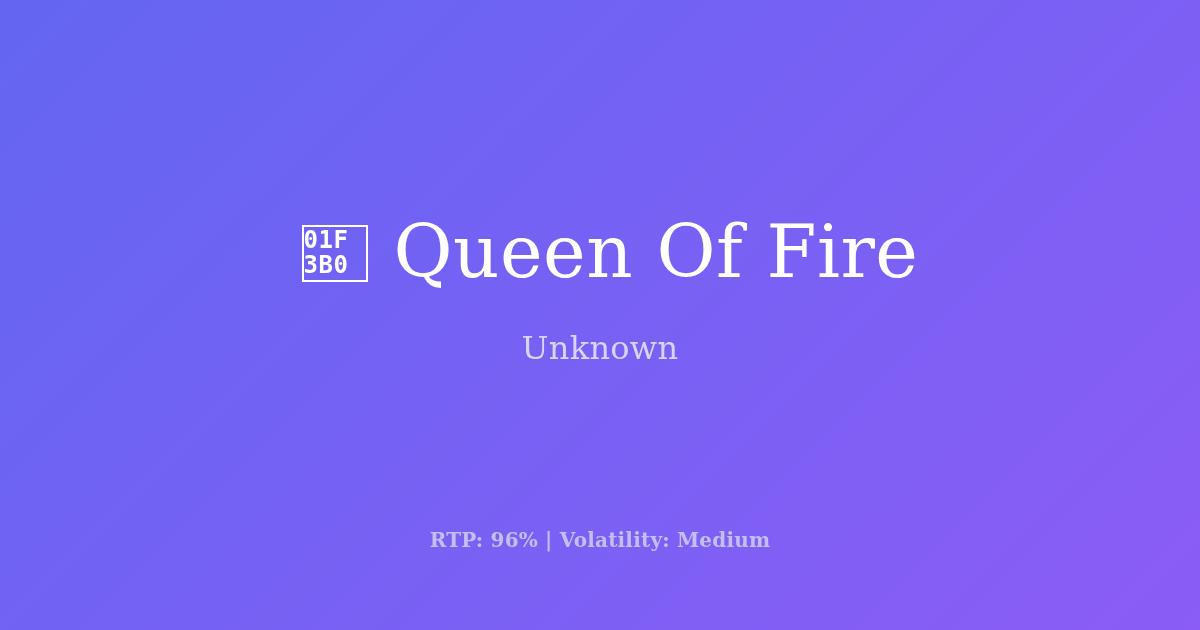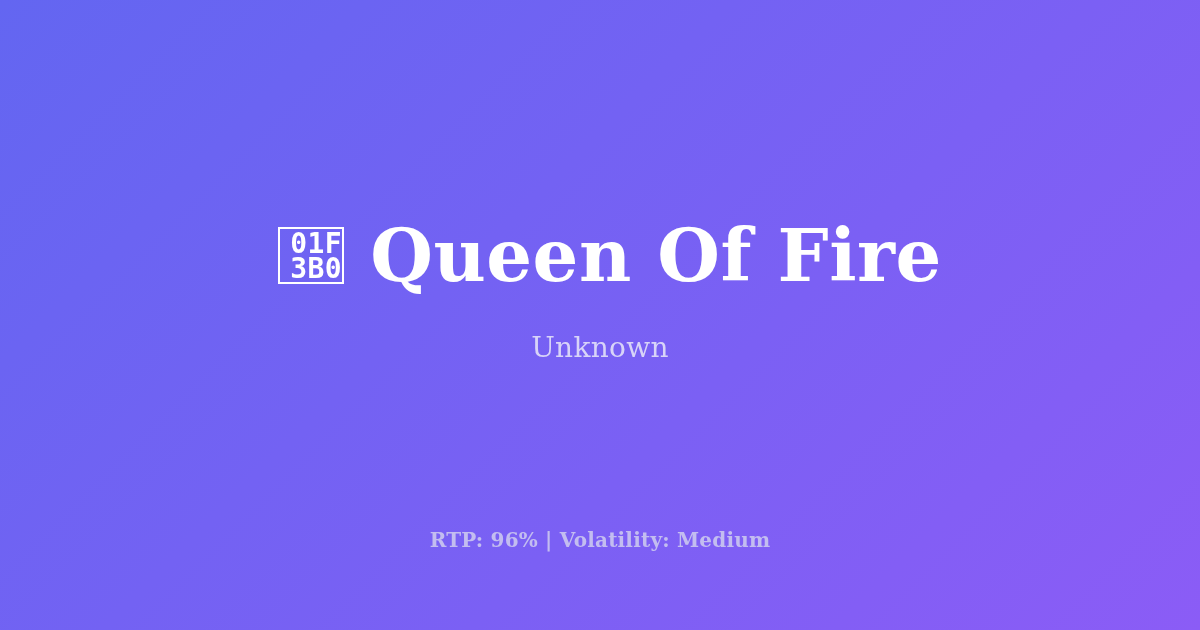--- a/index.html
+++ b/index.html
@@ -49,47 +49,47 @@
     line-height: 1;
   }
 
   
   .tofu-glyph {
     width: 66px;
     height: 57px;
     border: 2px solid #ffffff;
     display: flex;
     flex-direction: column;
-    align-items: flex-end;
+    align-items: flex-start;
     justify-content: center;
     font-family: "DejaVu Sans Mono", "Liberation Mono", monospace;
     color: #ffffff;
-    font-size: 28px;
+    font-size: 24px;
     font-weight: 700;
     line-height: 25px;
     letter-spacing: 0.5px;
     flex: 0 0 auto;
     margin-left: 20px;
   }
   .tofu-glyph span { display: block; }
 
   .game-title {
     font-family: "DejaVu Serif", "Liberation Serif", serif;
     font-size: 72px;
-    font-weight: 700;
+    font-weight: 400;
     color: #ffffff;
     letter-spacing: 0.5px;
     white-space: nowrap;
     line-height: 1.05;
   }
 
   .game-provider {
     margin-top: 38px;
     font-family: "DejaVu Serif", "Liberation Serif", serif;
-    font-size: 28px;
+    font-size: 32px;
     font-weight: 400;
     color: #d8d4f8;
     letter-spacing: 0.3px;
     white-space: nowrap;
   }
 
   
   .game-meta {
     position: absolute;
     left: 0;

